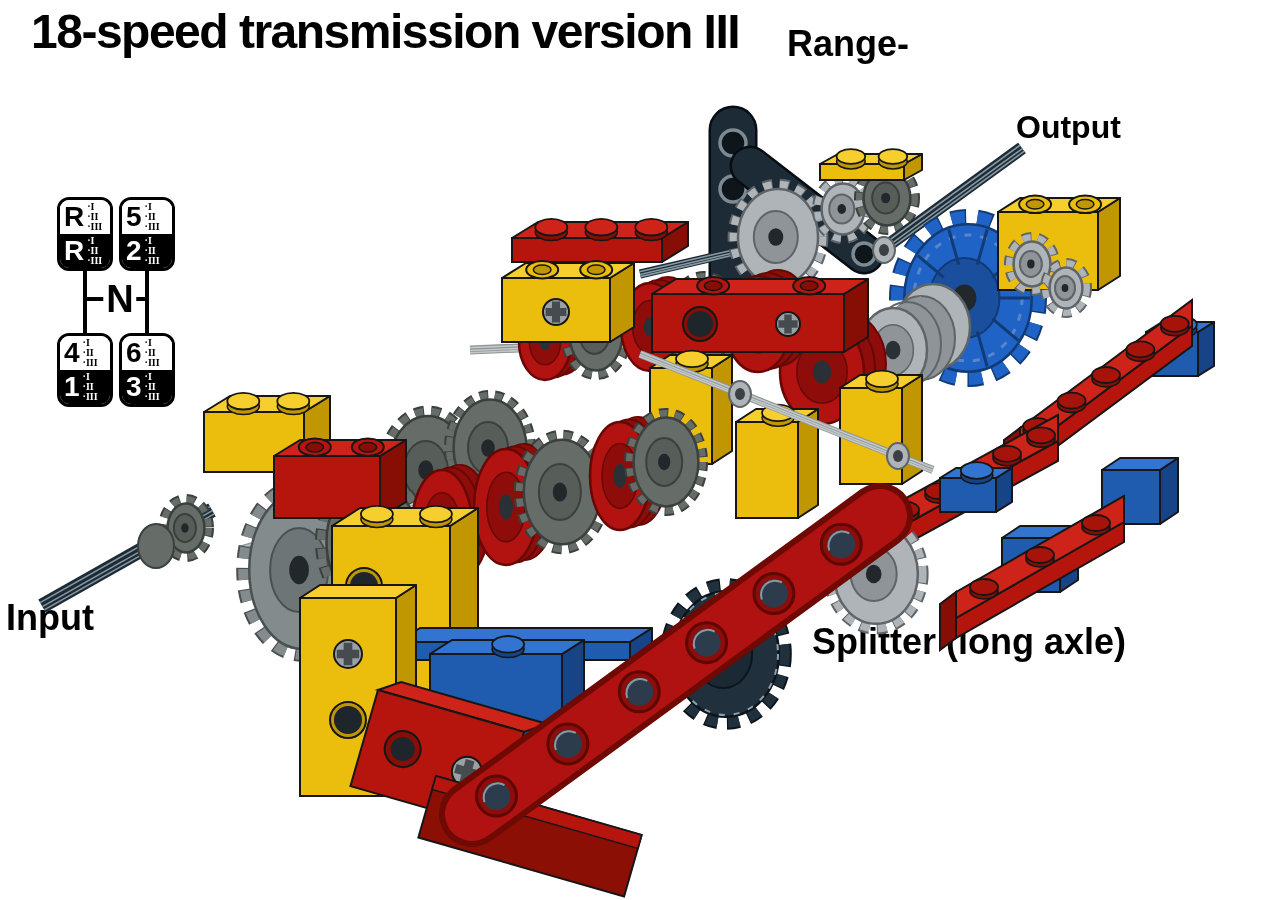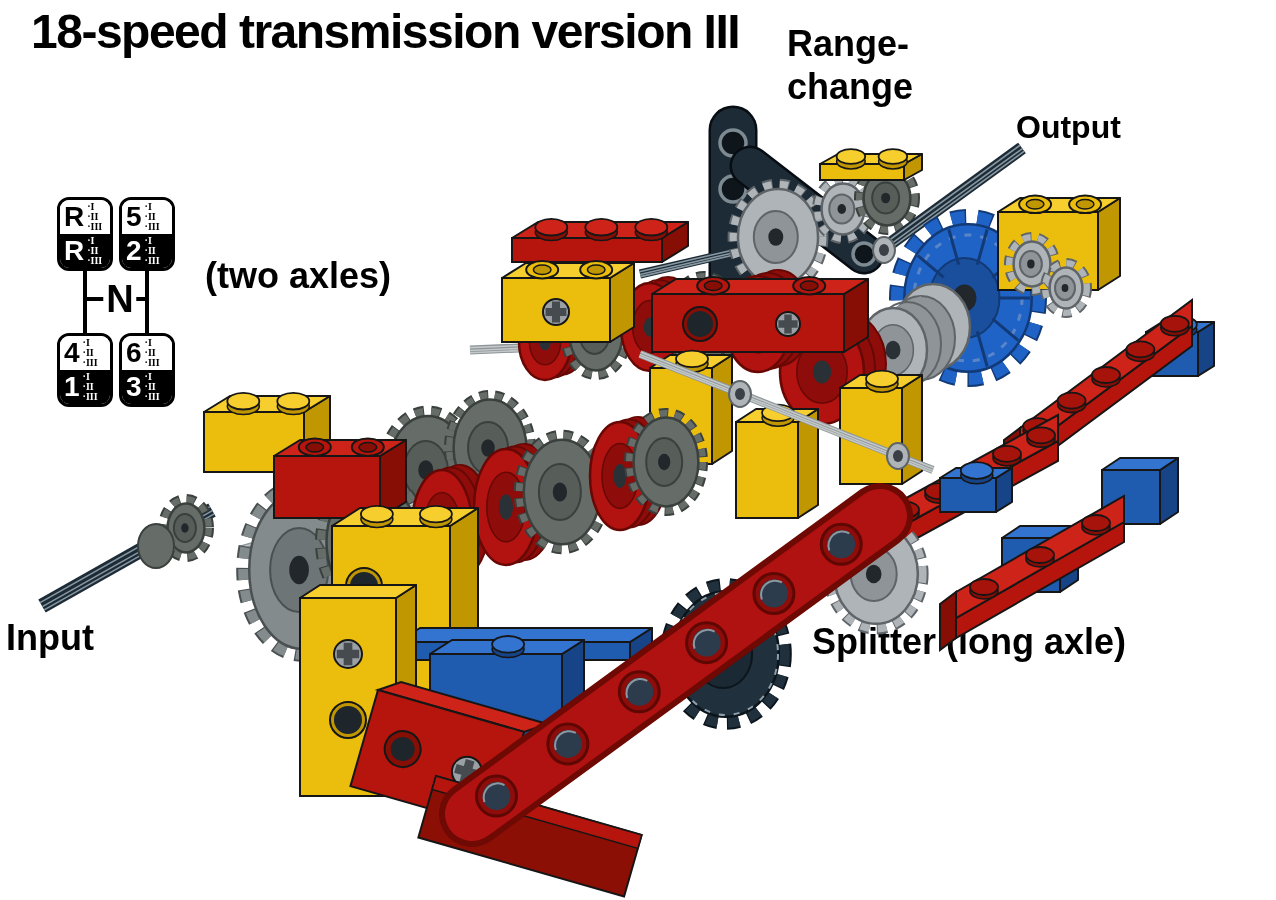--- a/index.html
+++ b/index.html
@@ -3,21 +3,21 @@
 <meta charset="utf-8">
 <style>
   html,body{margin:0;padding:0;background:#fff;}
   body{width:1276px;height:900px;position:relative;overflow:hidden;
        font-family:"Liberation Sans",sans-serif;color:#000;}
   .lbl{position:absolute;font-weight:bold;white-space:nowrap;line-height:43px;}
   #title{left:8px;top:4px;font-size:48px;letter-spacing:-1.5px;line-height:56px;margin-left:23px;}
   #lbl-range{left:787px;top:22px;font-size:36px;}
   #lbl-output{left:1016px;top:106px;font-size:32px;}
   #lbl-main{left:205px;top:254px;font-size:36px;}
-  #lbl-input{left:6px;top:616px;font-size:36px;}
+  #lbl-input{left:6px;top:596px;font-size:36px;}
   #lbl-splitter{left:812px;top:620px;font-size:36px;}
   #model-svg{position:absolute;left:0;top:0;}
   
   #shift-pattern{position:absolute;left:54px;top:186px;width:132px;height:226px;}
   .sp-box{position:absolute;width:56px;height:74px;border:3px solid #000;
           border-radius:12px;overflow:hidden;background:#fff;box-sizing:border-box;}
   .sp-cell{height:34px;display:flex;align-items:center;padding-left:4px;background:#fff;color:#000;}
   .sp-cell.inv{background:#000;color:#fff;}
   .sp-gear{font-size:28px;font-weight:bold;line-height:30px;}
   .sp-ranges{display:flex;flex-direction:column;margin-left:3px;
@@ -26,27 +26,25 @@
   #sp-neutral{position:absolute;left:66px;top:93px;transform:translateX(-50%);
               font-size:38px;font-weight:bold;background:#fff;padding:0 3px;line-height:40px;}
 </style>
 </head>
 <body>
 
 <div id="title" class="lbl">18-speed transmission version III</div>
 
 <div id="lbl-range" class="lbl">
   <span style="display:block">Range-</span>
-  <span style="display:block">change</span>
 </div>
 
 <div id="lbl-output" class="lbl">Output</div>
 
 <div id="lbl-main" class="lbl">
-  <span style="display:block">(two axles)</span>
 </div>
 
 <div id="lbl-input" class="lbl">Input</div>
 
 <div id="lbl-splitter" class="lbl">Splitter (long axle)</div>
 
 <div id="shift-pattern">
     <div class="sp-line" style="left: 29px; top: 85px; width: 4px; height: 62px;"></div>
     <div class="sp-line" style="left: 91px; top: 85px; width: 4px; height: 62px;"></div>
     <div class="sp-line" style="left: 31px; top: 111px; width: 62px; height: 4px;"></div>

